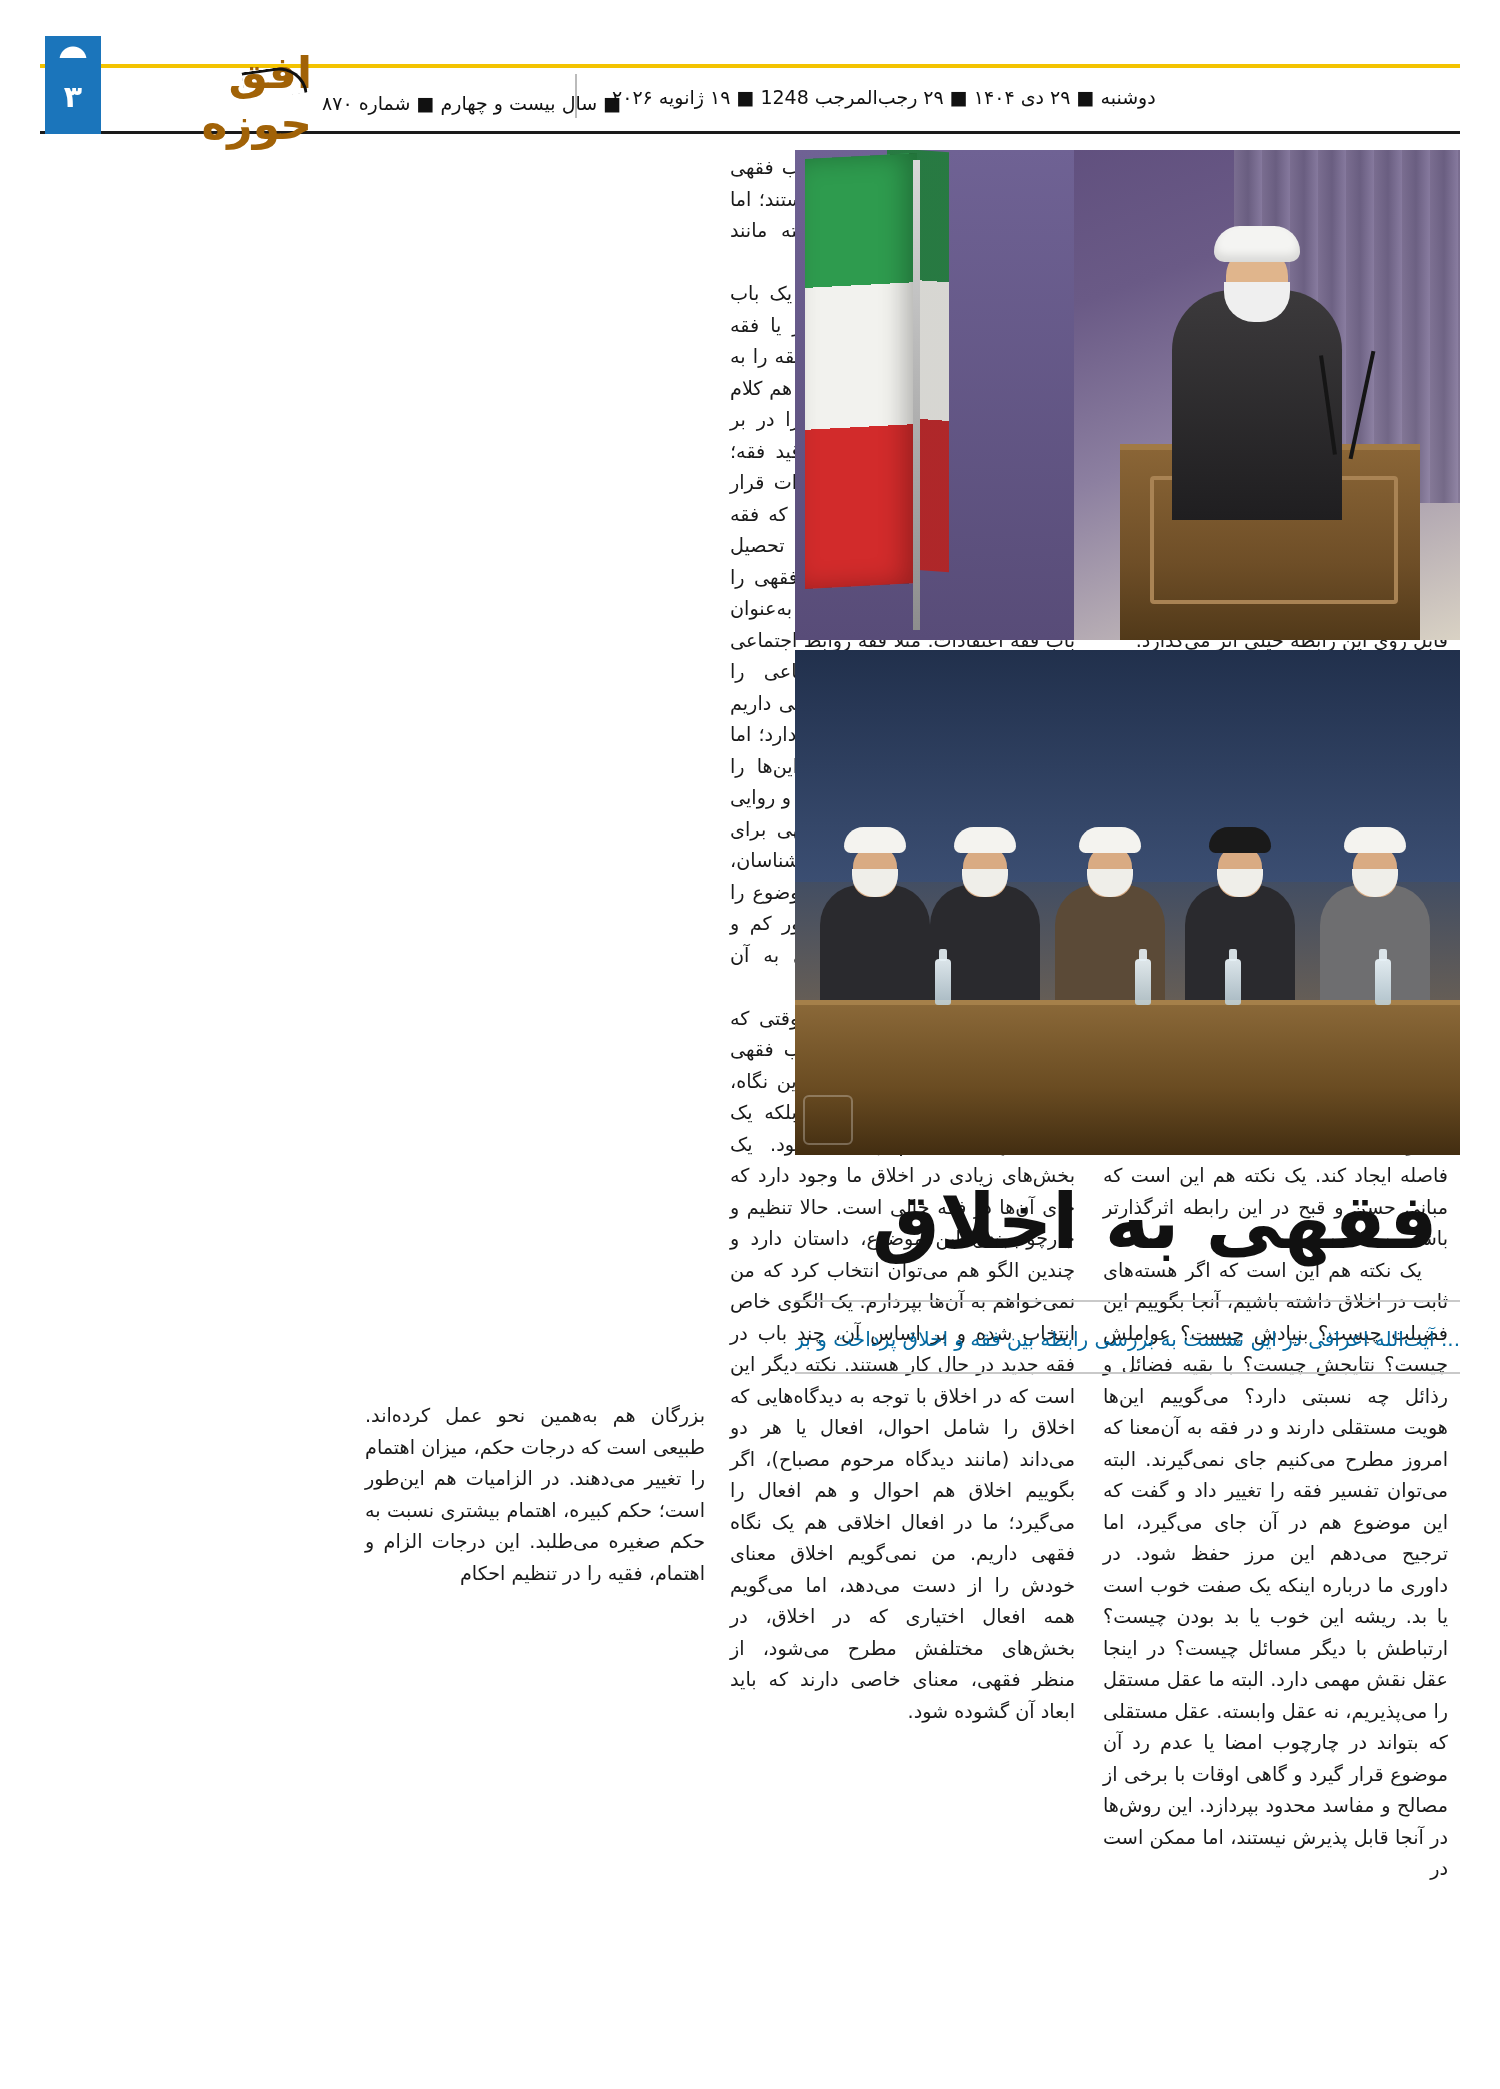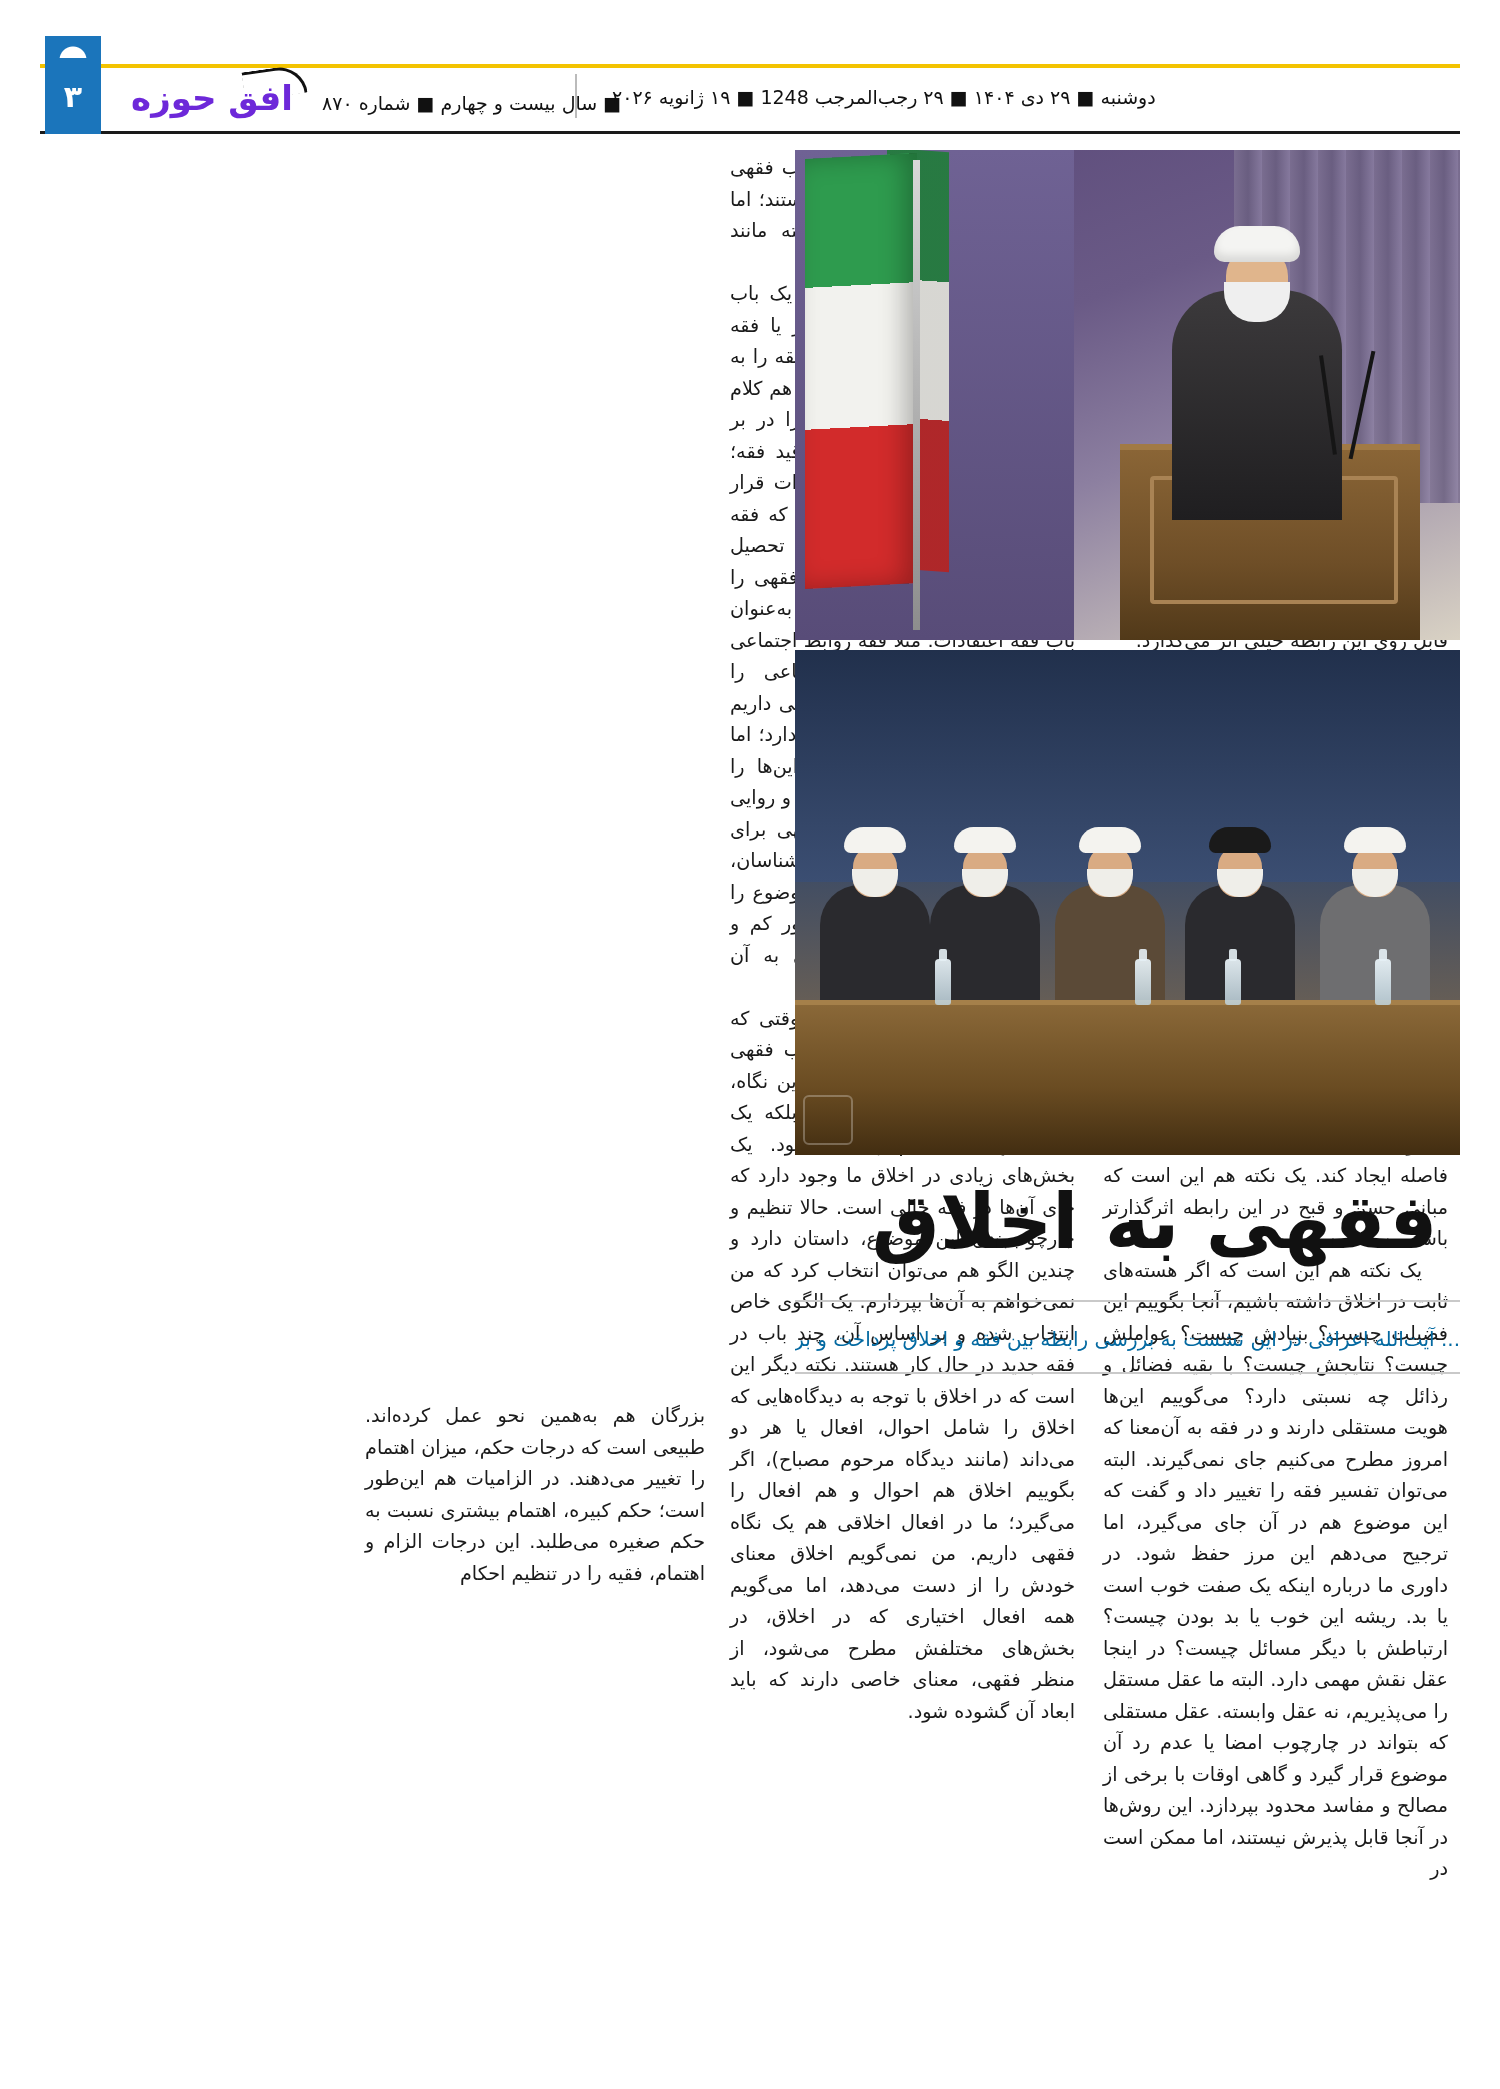--- a/index.html
+++ b/index.html
@@ -57,22 +57,22 @@
     height: 24px;
     background: #1b75bb;
     -webkit-mask-image: radial-gradient(circle 14px at 28px 24px, transparent 13px, #000 14px);
     mask-image: radial-gradient(circle 14px at 28px 24px, transparent 13px, #000 14px);
   }
   .logo {
     position: absolute;
     top: 66px; left: 112px;
     width: 200px;
     height: 64px;
-    color: #6d28d9;
-    font-size: 34px;
+    color: #a16207;
+    font-size: 44px;
     font-weight: bold;
     letter-spacing: -1px;
     display: flex;
     align-items: center;
     justify-content: center;
     font-family: "DejaVu Sans", sans-serif;
   }
   .logo .logo-swirl {
     position: absolute;
     top: 2px; right: 6px;

